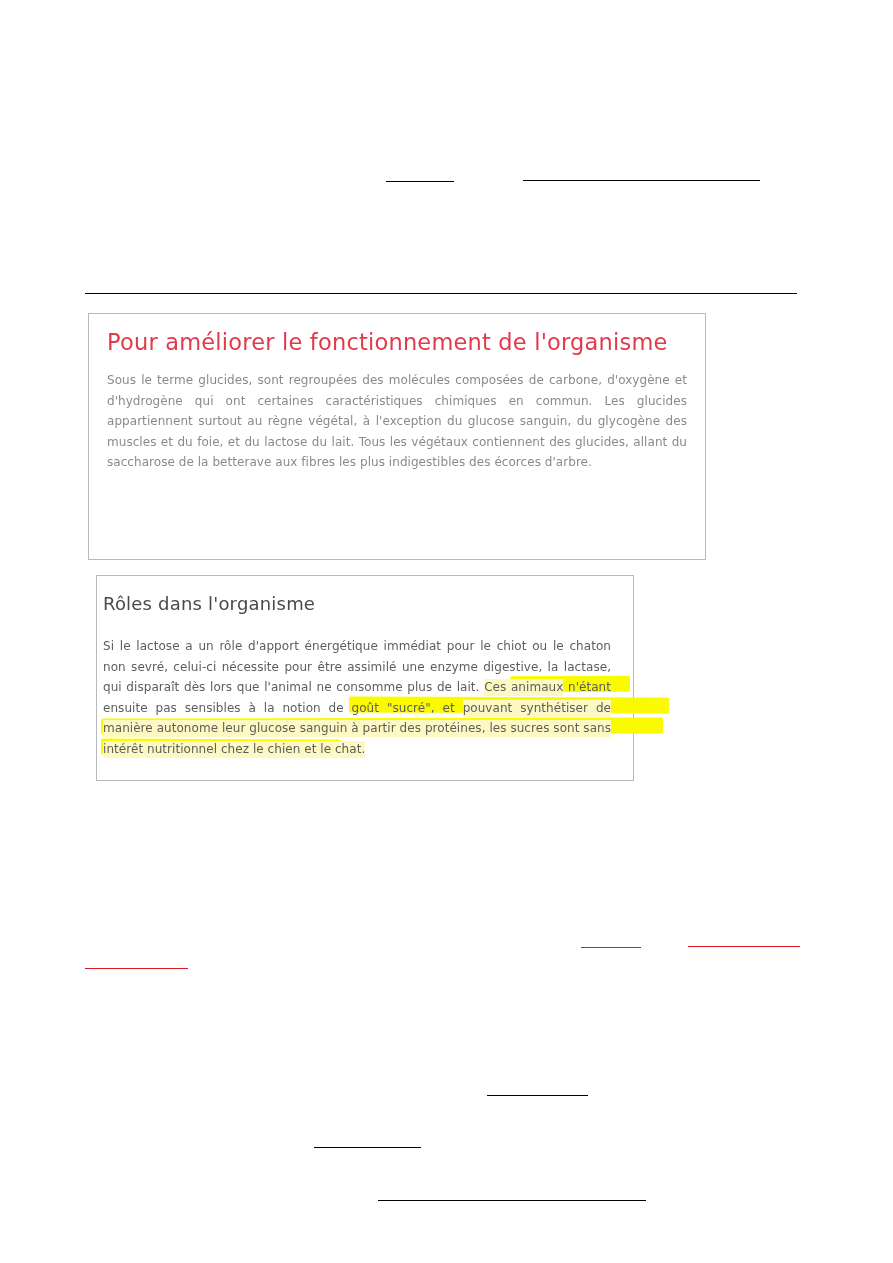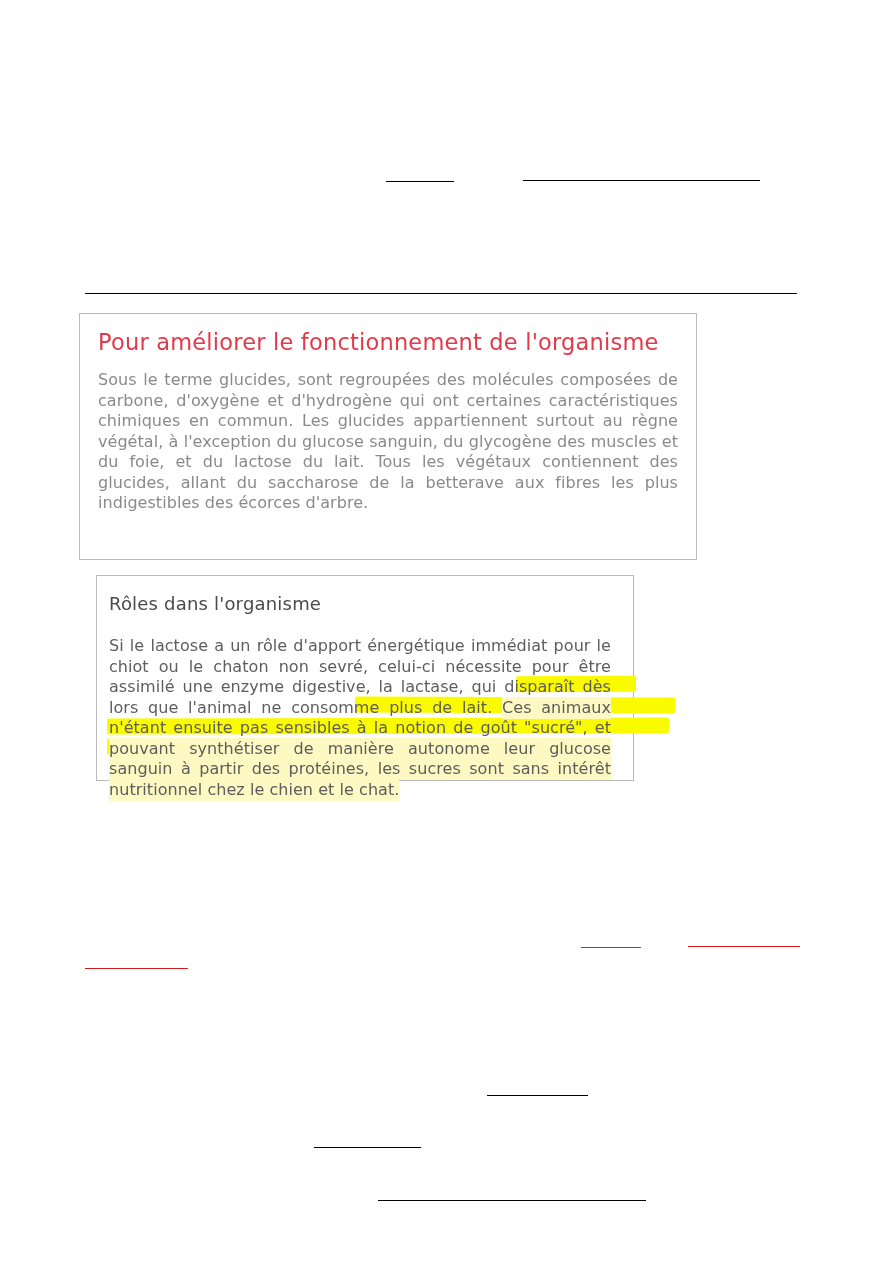--- a/index.html
+++ b/index.html
@@ -37,33 +37,33 @@
 
   
   .box {
     position: absolute;
     border: 1px solid #b9b9b9;
     background: #ffffff;
     box-sizing: border-box;
   }
 
   #box-glucides {
-    left: 79px;
+    left: 88px;
     top: 313px;
     width: 618px;
     height: 247px;
     padding: 14px 18px 0 18px;
   }
 
   #box-roles {
     left: 96px;
     top: 575px;
     width: 538px;
     height: 206px;
-    padding: 16px 22px 0 12px;
+    padding: 16px 22px 0 6px;
   }
 
   .heading-red {
     color: #e2394b;
     font-family: "DejaVu Sans", sans-serif;
     font-weight: 400;
     font-size: 22.5px;
     line-height: 28px;
     letter-spacing: 0.2px;
     margin: 0 0 14px 0;
@@ -74,21 +74,21 @@
     font-family: "DejaVu Sans", sans-serif;
     font-weight: 400;
     font-size: 18px;
     line-height: 24px;
     letter-spacing: 0.2px;
     margin: 0 0 20px 0;
   }
 
   .body-text {
     color: #8a8a8a;
-    font-size: 16px;
+    font-size: 12px;
     line-height: 20.5px;
     text-align: justify;
     margin: 0;
     letter-spacing: 0.05px;
   }
 
   .body-text.dark {
     color: #6f6f6f;
   }
 

